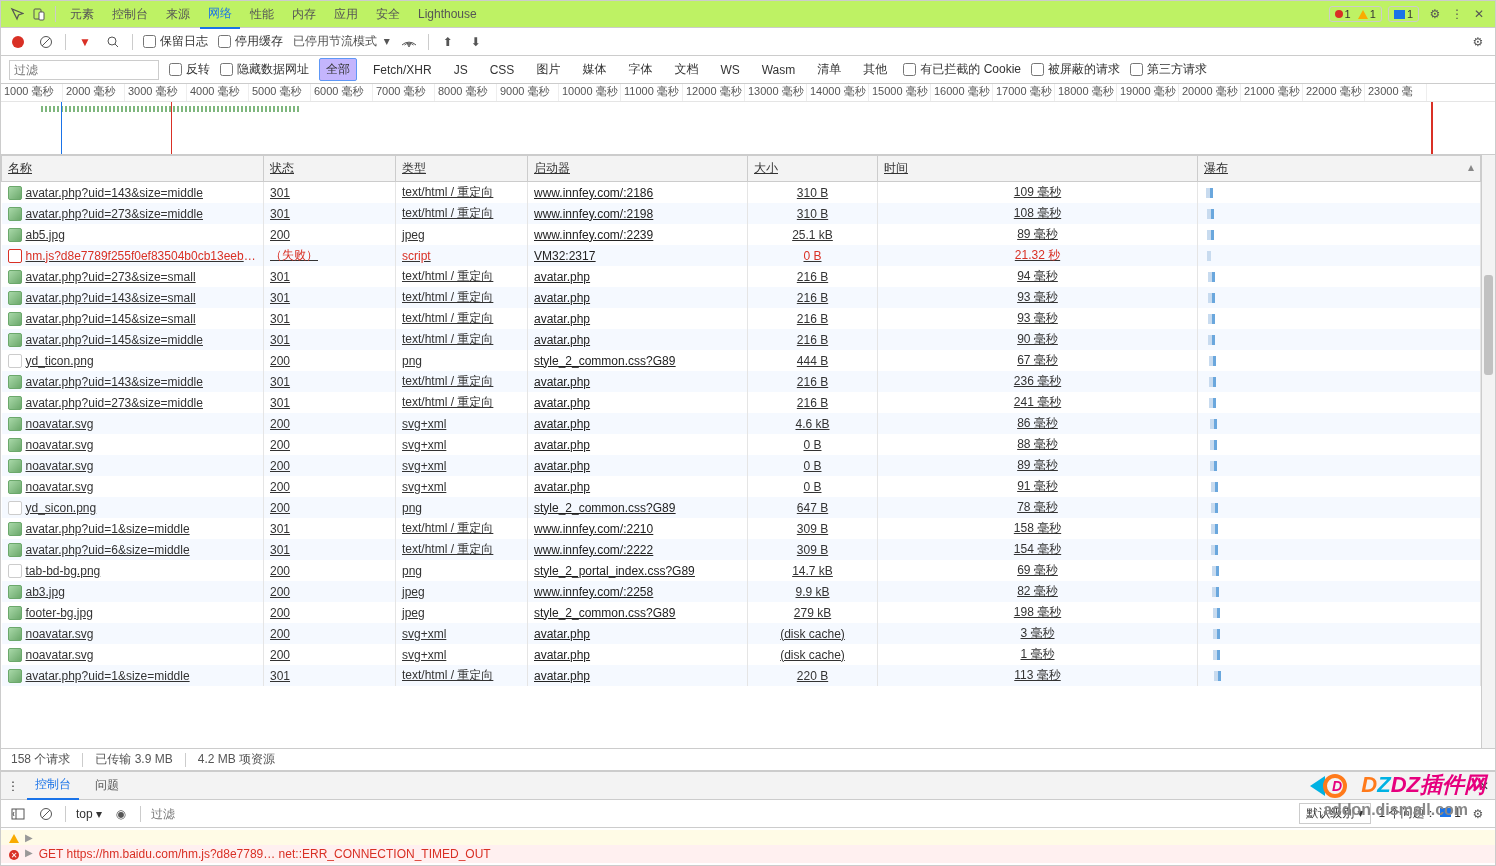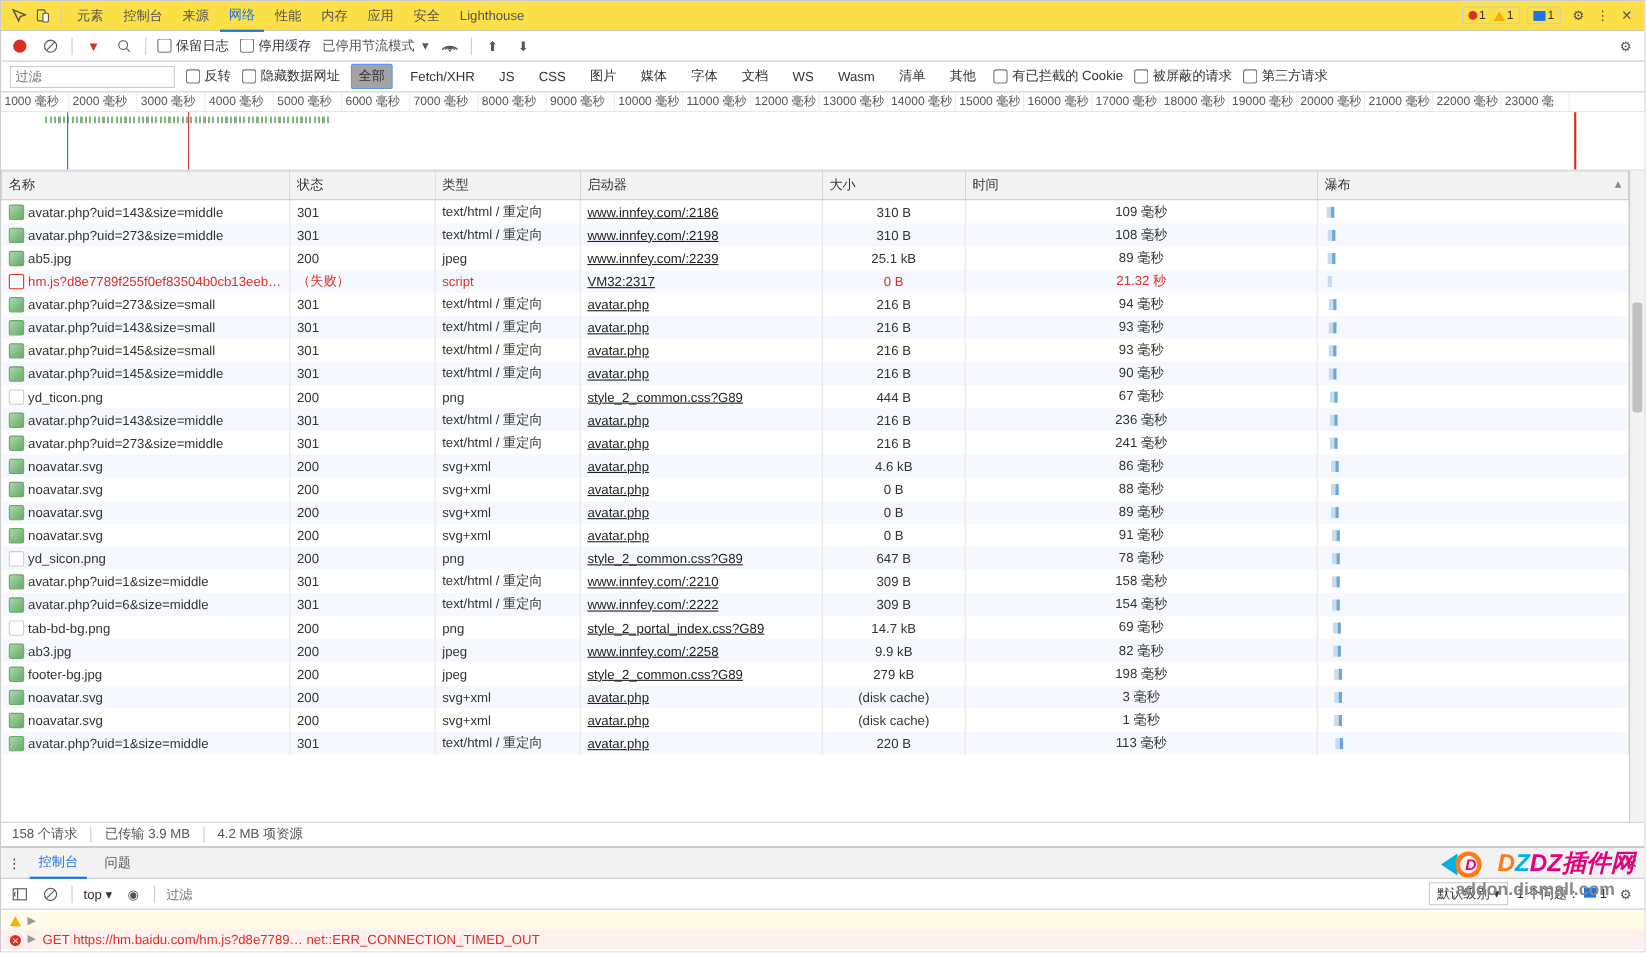--- a/index.html
+++ b/index.html
@@ -1,20 +1,20 @@
 <!DOCTYPE html>
 <html><head>
 <meta charset="utf-8">
 <style>
 * { margin:0; padding:0; box-sizing:border-box; font-family:"Segoe UI",Arial,sans-serif; }
 body { background:#fff; font-size:12px; color:#333; overflow:hidden; }
 .main { width:1496px; height:866px; display:flex; flex-direction:column; border:1px solid #ccc; }
 
 
-.tabbar { height:27px; display:flex; align-items:center; border-bottom:1px solid #ccc; background:#fde047; padding:0 6px; gap:2px; }
+.tabbar { height:27px; display:flex; align-items:center; border-bottom:1px solid #ccc; background:#bef264; padding:0 6px; gap:2px; }
 .tabbar .ico { width:20px; height:20px; display:flex; align-items:center; justify-content:center; color:#555; cursor:pointer; }
 .tabbar .sep { width:1px; height:16px; background:#ccc; margin:0 4px; }
 .tabbar .tab { padding:5px 8px; color:#555; cursor:pointer; }
 .tabbar .tab.active { color:#1a73e8; border-bottom:2px solid #1a73e8; }
 .tabbar .spacer { flex:1; }
 .tabbar .badge { display:flex; align-items:center; gap:2px; padding:1px 5px; border:1px solid #ccc; border-radius:3px; margin-right:4px; font-size:11px; }
 .dot-red { width:8px; height:8px; border-radius:50%; background:#d93025; display:inline-block; }
 .tri-yel { width:0; height:0; border-left:5px solid transparent; border-right:5px solid transparent; border-bottom:9px solid #f9ab00; display:inline-block; }
 .chat-blue { width:11px; height:9px; background:#1a73e8; display:inline-block; position:relative; }
 
@@ -24,32 +24,32 @@
 .rec { width:12px; height:12px; border-radius:50%; background:#d93025; }
 .toolbar .sep { width:1px; height:16px; background:#ccc; }
 .toolbar label { display:flex; align-items:center; gap:4px; color:#333; }
 .toolbar .throt { color:#555; }
 
 
 .filterbar { height:28px; display:flex; align-items:center; border-bottom:1px solid #ccc; padding:0 8px; gap:10px; }
 .filterbar input.filt { border:1px solid #ccc; padding:2px 4px; width:150px; font-size:12px; }
 .filterbar label { display:flex; align-items:center; gap:4px; }
 .filterbar .ftype { padding:2px 6px; cursor:pointer; border-radius:2px; }
-.filterbar .ftype.active { background:#a3a3a3; border:1px solid #5e97f6; }
+.filterbar .ftype.active { background:#c4b5fd; border:1px solid #5e97f6; }
 
 
 .timeline { border-bottom:1px solid #ccc; }
 .timeline .ticks { height:18px; display:flex; border-bottom:1px solid #e5e5e5; }
 .timeline .ticks span { flex:0 0 62px; border-right:1px solid #eee; font-size:11px; color:#555; padding-left:3px; white-space:nowrap; }
 .timeline .overview { height:52px; position:relative; background:#fff; }
 .timeline .ov-strip { position:absolute; top:4px; height:6px; background:repeating-linear-gradient(90deg,#7fb77e 0 2px,#fff 2px 4px); }
 .timeline .vline { position:absolute; top:0; bottom:0; width:1px; }
 
 
-.tablewrap { flex:1; overflow:auto; position:relative; }
+.tablewrap { flex:1; overflow:auto; position:relative;text-decoration:underline; }
 table.net { width:100%; border-collapse:collapse; table-layout:fixed; }
 table.net th { text-align:left; font-weight:normal; background:#f3f3f3; border:1px solid #ccc; padding:4px 6px; position:sticky; top:0; font-size:12px; }
 table.net td { border-right:1px solid #e5e5e5; padding:2px 6px; white-space:nowrap; overflow:hidden; text-overflow:ellipsis; font-size:12px; height:20px; }
 table.net tr:nth-child(even) td { background:#f5f9ff; }
 table.net tr.failed td { color:#d93025; }
 table.net td.r { text-align:center; }
 table.net td a { color:#222; text-decoration:underline; }
 .ficon { display:inline-block; width:14px; height:14px; margin-right:4px; vertical-align:-3px; border:1px solid #ccc; background:#eee; font-size:9px; text-align:center; line-height:12px; color:#666; border-radius:2px; }
 .ficon.img { background:linear-gradient(135deg,#a8d8a8,#6ba86b); border-color:#6ba86b; }
 .ficon.js { background:#fff; border-color:#d93025; }

